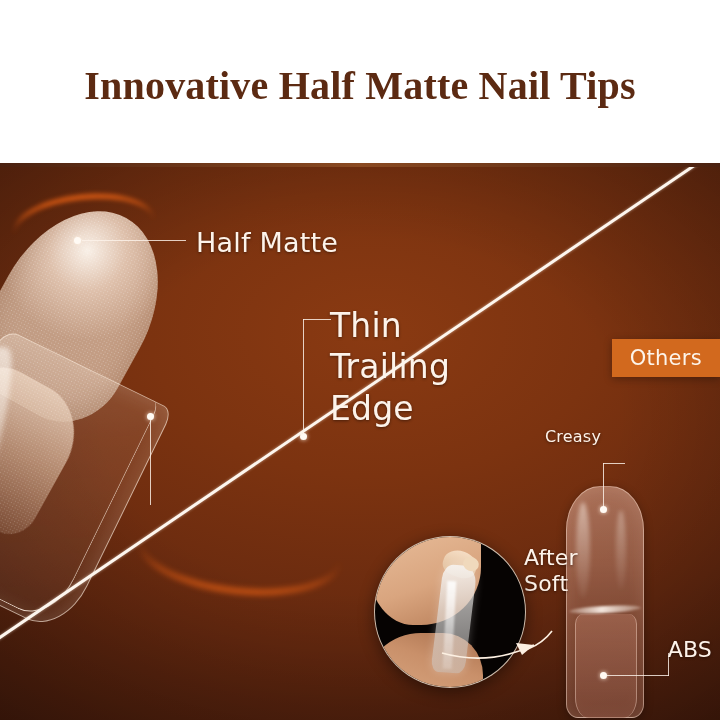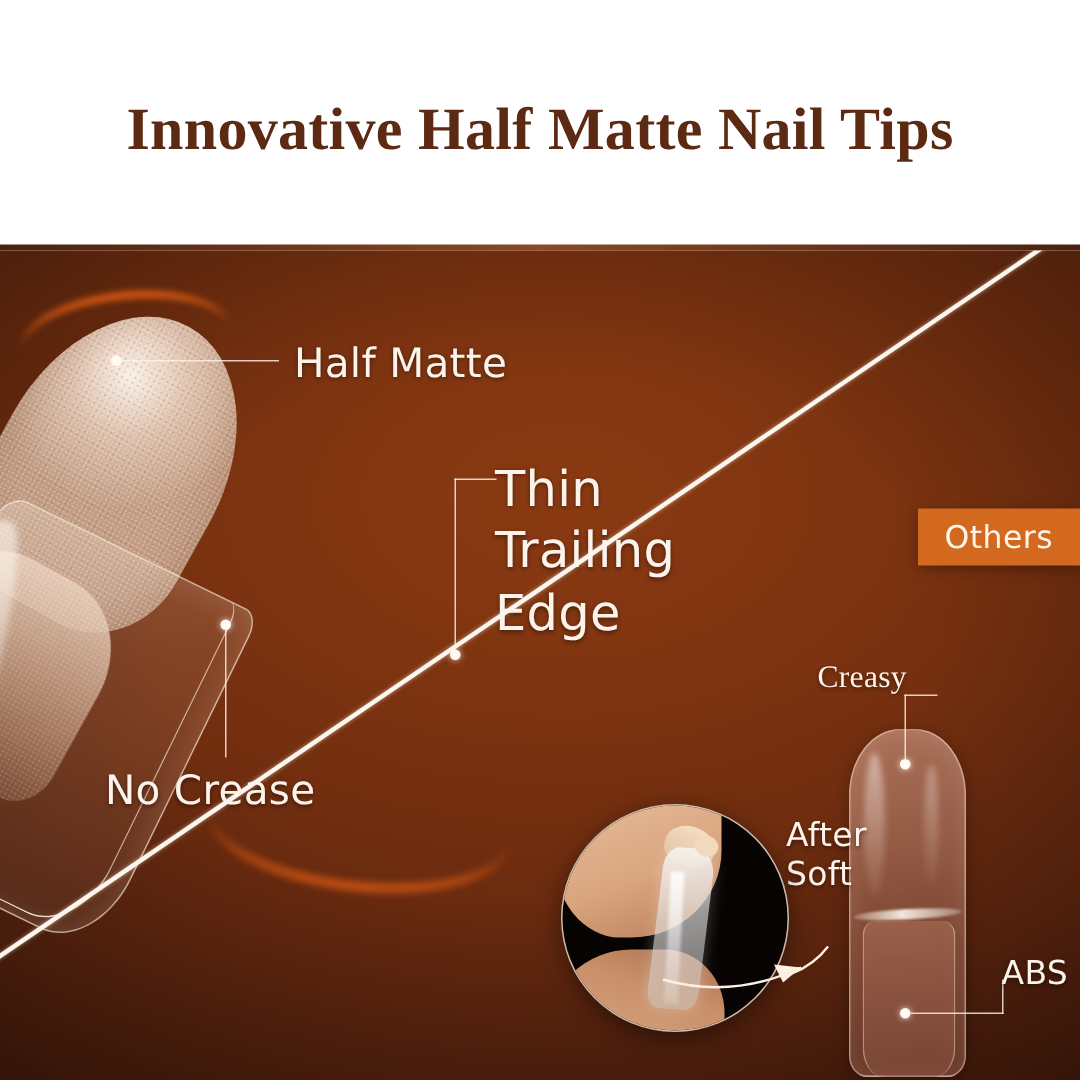--- a/index.html
+++ b/index.html
@@ -219,21 +219,21 @@
     background:linear-gradient(180deg, rgba(255,246,238,.5), rgba(255,240,230,.05));
     filter:blur(2px);
   }
   .nr-gloss2{
     position:absolute;left:50px;top:24px;width:10px;height:80px;
     border-radius:50%;
     background:linear-gradient(180deg, rgba(255,246,238,.34), rgba(255,240,230,.04));
     filter:blur(2px);
   }
 
-  .lbl-creasy{left:545px;top:272px;font-size:21px;font-family:Liberation Serif, serif;}
+  .lbl-creasy{left:545px;top:260px;font-size:16px;}
   .lbl-abs{right:8px;top:470px;font-size:22px;}
   .lbl-after-bend{left:524px;top:378px;font-size:22px;line-height:1.2;white-space:normal;width:80px;}
 
   .ld-cr-line{left:603px;top:296px;width:1.3px;height:46px;}
   .ld-cr-h{left:603px;top:296px;width:22px;height:1.3px;}
   .ld-cr-dot{left:600px;top:339px;}
   .ld-abs-dot{left:600px;top:505px;}
   .ld-abs-line{left:607px;top:508px;width:62px;height:1.3px;}
   .ld-abs-up{left:668px;top:486px;width:1.3px;height:23px;}
 
@@ -314,21 +314,20 @@
     <div class="leader-dot ld-hm-dot"></div>
     <div class="leader ld-hm-line"></div>
     <div class="leader ld-tt-h"></div>
     <div class="leader ld-tt-v"></div>
     <div class="leader-dot ld-tt-dot"></div>
     <div class="leader-dot ld-nc-dot"></div>
     <div class="leader ld-nc-line"></div>
 
     <div class="lbl lbl-half-matte">Half Matte</div>
     <div class="lbl lbl-thin">Thin Trailing Edge</div>
-    <div class="lbl lbl-no-crease">No Crease</div>
 
     <div class="divider"></div>
 
     <div class="badge badge-others">Others</div>
 
     <div class="nail-right">
       <div class="nr-body"></div>
       <div class="nr-gloss"></div>
       <div class="nr-gloss2"></div>
       <div class="nr-taper"></div>

